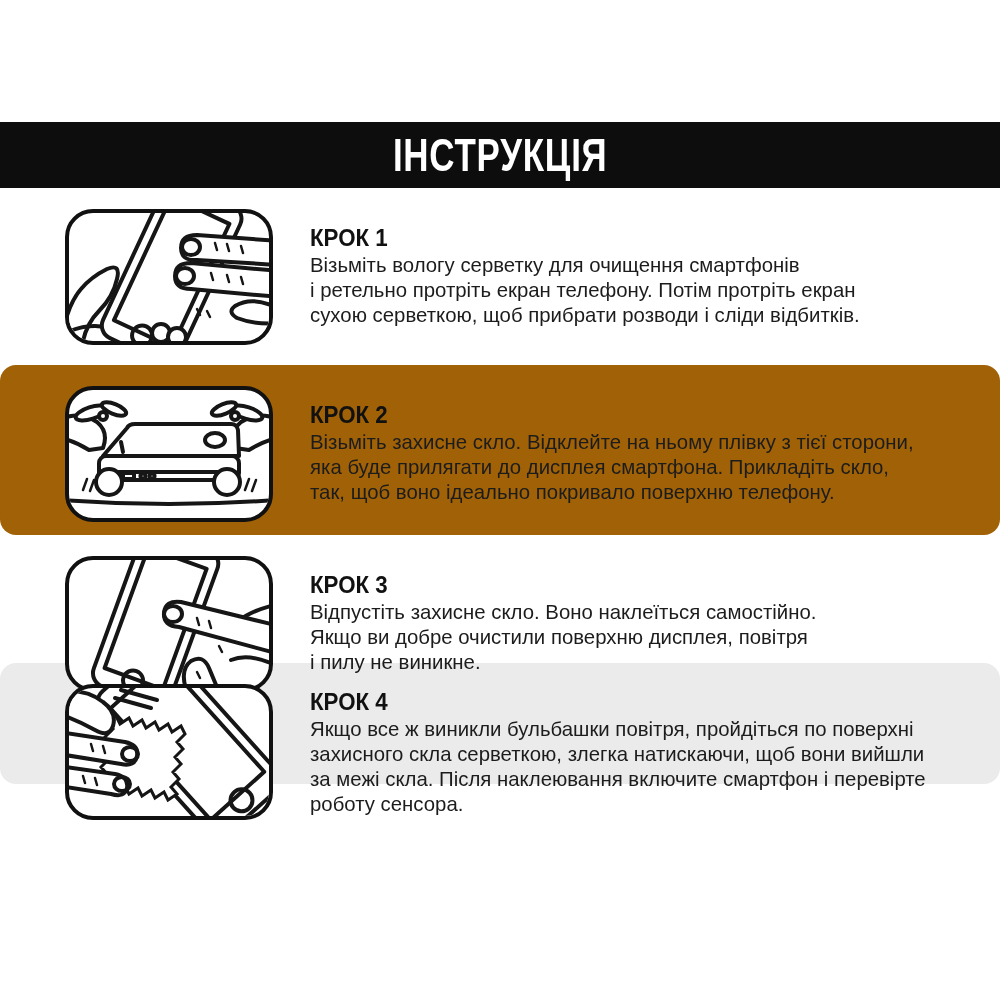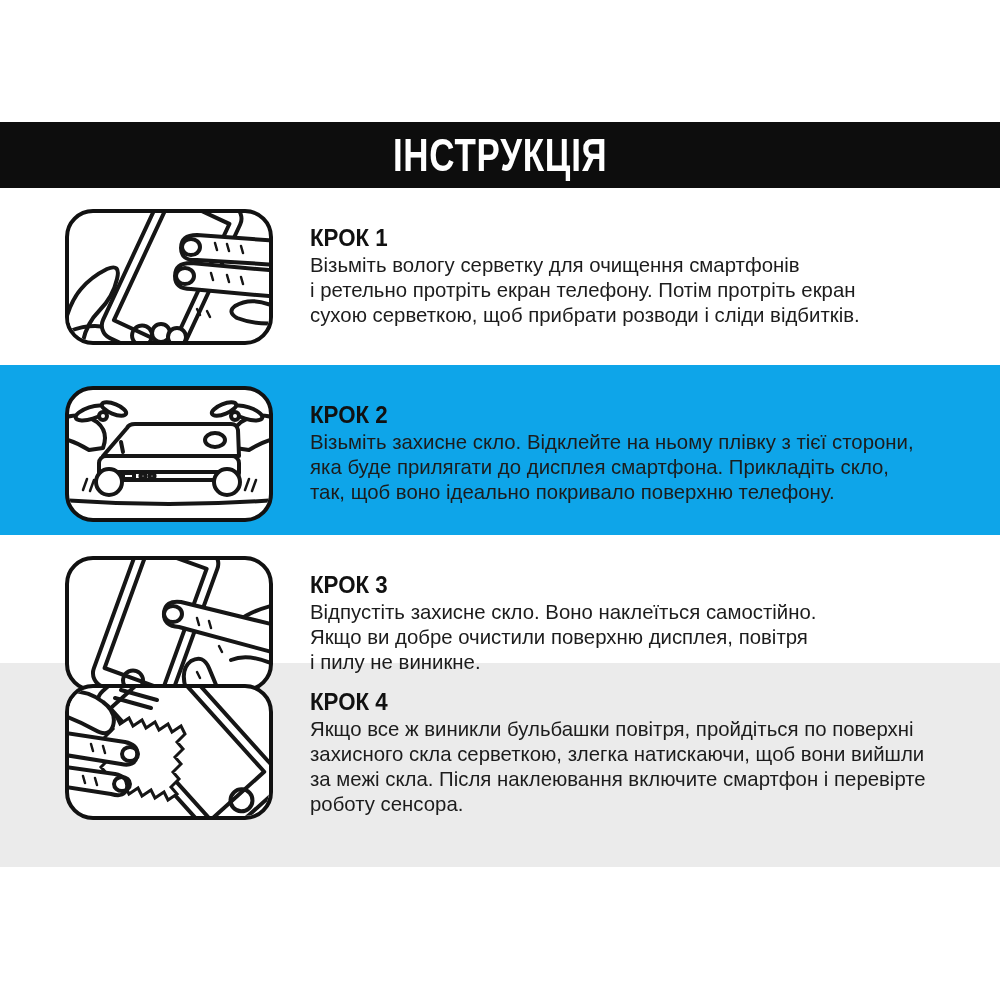--- a/index.html
+++ b/index.html
@@ -27,25 +27,26 @@
     font-size: 46px;
     letter-spacing: 1px;
     transform: scaleX(0.76);
     transform-origin: center;
     white-space: nowrap;
   }
   .step {
     display: flex;
     align-items: flex-start;
     padding-left: 65px;
+    border-radius: 16px;
   }
   .step.s1 { height: 177px; background: #ffffff; }
-  .step.s2 { height: 170px; background: #0ea5e9; }
+  .step.s2 { height: 170px; background: #a16207; }
   .step.s3 { height: 128px; background: #ffffff; }
-  .step.s4 { height: 204px; background: #ebebeb; }
+  .step.s4 { height: 121px; background: #ebebeb; }
   .illus {
     flex: none;
     width: 208px;
     height: 136px;
     margin-top: 21px;
     border: 4px solid #111111;
     border-radius: 28px;
     background: #ffffff;
     overflow: hidden;
   }

